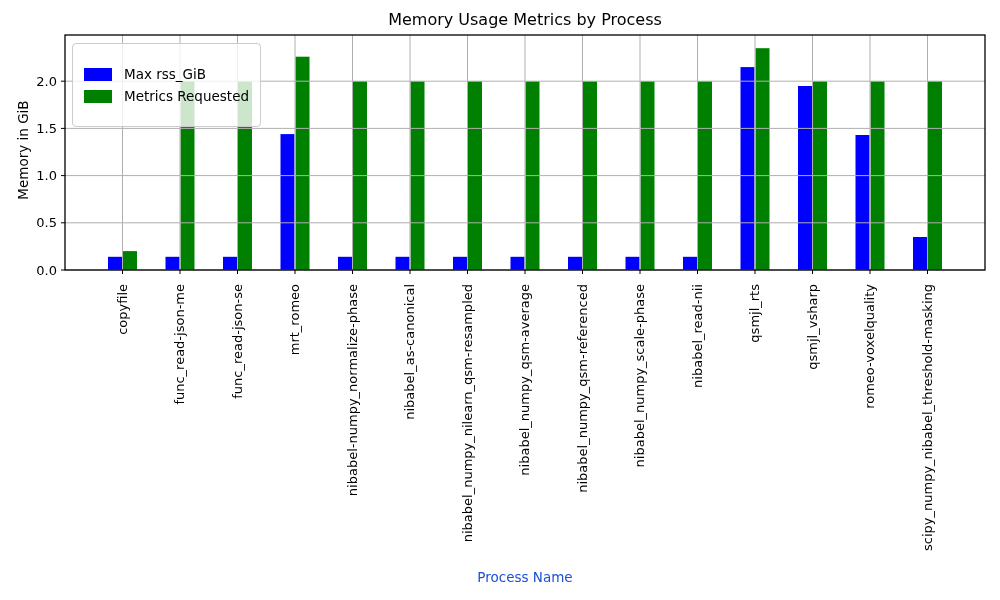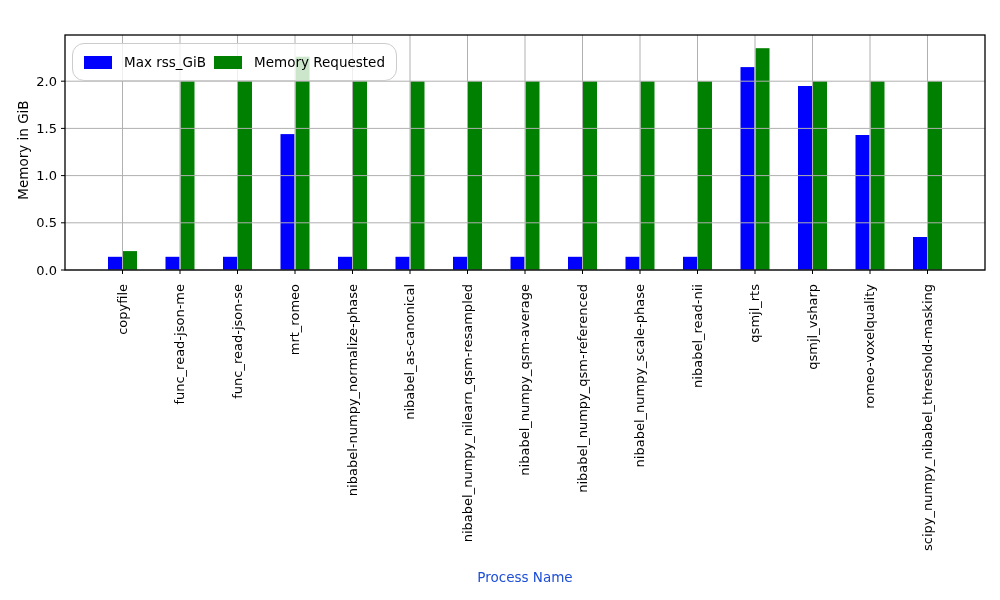--- a/index.html
+++ b/index.html
@@ -22,23 +22,23 @@
     font-size:13.5px;color:#000000;white-space:nowrap;
   }
   .xlabel{
     position:absolute;left:525px;top:569px;
     transform:translateX(-50%);
     font-size:13.5px;color:#1d4ed8;white-space:nowrap;
   }
   .legend{
     position:absolute;left:72px;top:43px;
     background:rgba(255,255,255,0.8);
-    border:1px solid #cccccc;border-radius:12px;
-    padding:11px 11px;
-    display:flex;flex-direction:row;gap:8px;
+    border:1px solid #cccccc;border-radius:4px;
+    padding:23px 11px;
+    display:flex;flex-direction:column;gap:8px;
   }
   .legend-row{display:flex;align-items:center;gap:12px;}
   .legend-label{font-size:13.5px;line-height:14px;color:#000000;white-space:nowrap;}
   .swatch{width:28px;height:13px;display:inline-block;}
 </style>
 </head>
 <body>
 
 <div class="figure">
   <svg id="chart-svg" width="1000" height="600">
@@ -129,26 +129,27 @@
       <line x1="755.0" x2="755.0" y1="270" y2="274" stroke="#000000" stroke-width="1"></line>
       <text x="759.0" y="284" text-anchor="end" font-size="13px" transform="rotate(-90 759.0 284)">qsmjl_rts</text>
       <line x1="812.5" x2="812.5" y1="270" y2="274" stroke="#000000" stroke-width="1"></line>
       <text x="816.5" y="284" text-anchor="end" font-size="13px" transform="rotate(-90 816.5 284)">qsmjl_vsharp</text>
       <line x1="870.0" x2="870.0" y1="270" y2="274" stroke="#000000" stroke-width="1"></line>
       <text x="874.0" y="284" text-anchor="end" font-size="13px" transform="rotate(-90 874.0 284)">romeo-voxelquality</text>
       <line x1="927.5" x2="927.5" y1="270" y2="274" stroke="#000000" stroke-width="1"></line>
       <text x="931.5" y="284" text-anchor="end" font-size="13px" transform="rotate(-90 931.5 284)">scipy_numpy_nibabel_threshold-masking</text>
     </svg>
 
+  <div class="chart-title">Memory Usage Metrics by Process</div>
   <div class="ylabel">Memory in GiB</div>
   <div class="xlabel">Process Name</div>
 
   <div class="legend">
     <div class="legend-row">
       <span class="swatch" style="background: rgb(0, 0, 255);"></span>
       <span class="legend-label">Max rss_GiB</span>
     </div>
     <div class="legend-row">
       <span class="swatch" style="background: rgb(0, 128, 0);"></span>
-      <span class="legend-label">Memory Requested</span>
+      <span class="legend-label">Metrics Requested</span>
     </div>
   </div>
 </div>
 
 </body></html>

